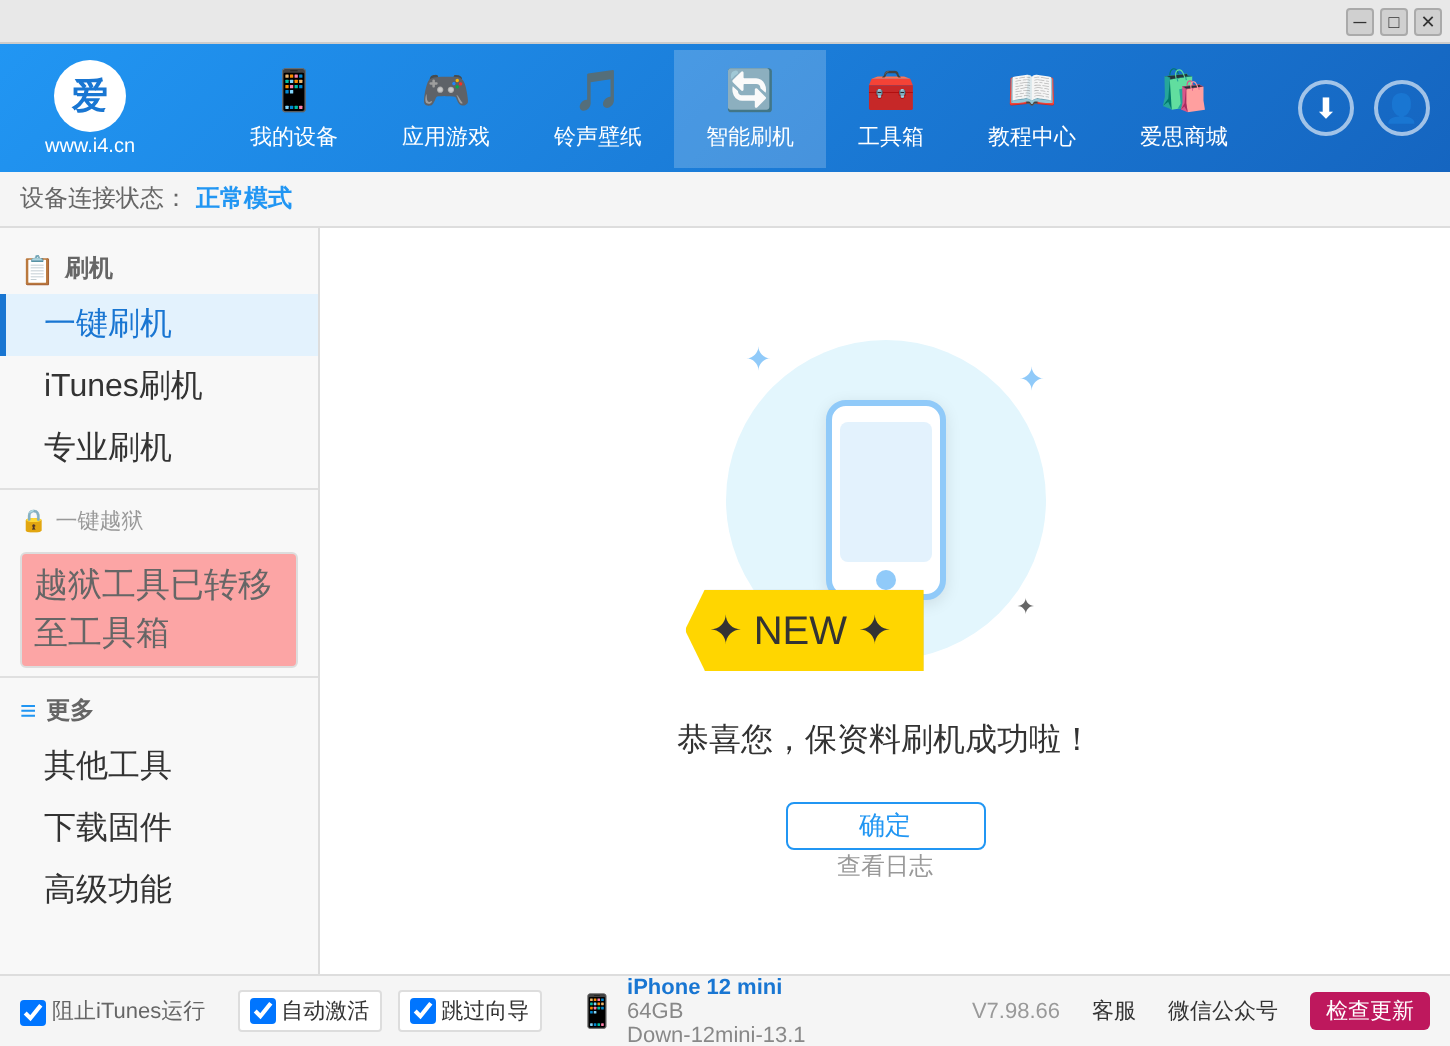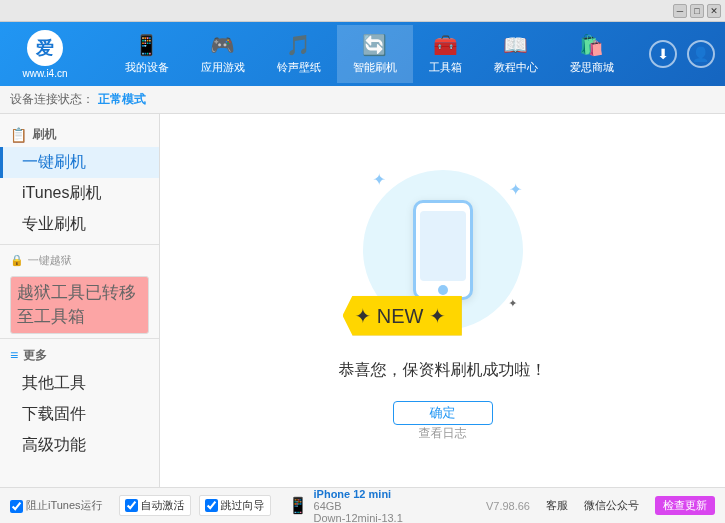--- a/index.html
+++ b/index.html
@@ -214,21 +214,21 @@
     .device-info { display: flex; align-items: center; gap: 5px; margin-left: 10px; }
     .device-icon { color: #2196F3; font-size: 16px; }
     .device-details { font-size: 11px; }
     .device-name { color: #1976D2; font-weight: bold; }
     .device-sub { color: #888; }
 
     .bottom-right { display: flex; align-items: center; gap: 16px; font-size: 11px; color: #666; }
     .version-text { color: #999; }
     .bottom-link { cursor: pointer; color: #333; }
     .update-btn {
-      background: #d946ef; color: white;
+      background: #be185d; color: white;
       border: none; border-radius: 3px; padding: 2px 8px;
       font-size: 11px; cursor: pointer;
     }
     .stop-itunes { font-size: 11px; color: #666; display: flex; align-items: flex-end; gap: 3px; }
 
     .bottom-far-left { margin-right: 8px; }
   </style>
 </head>
 <body>
 

